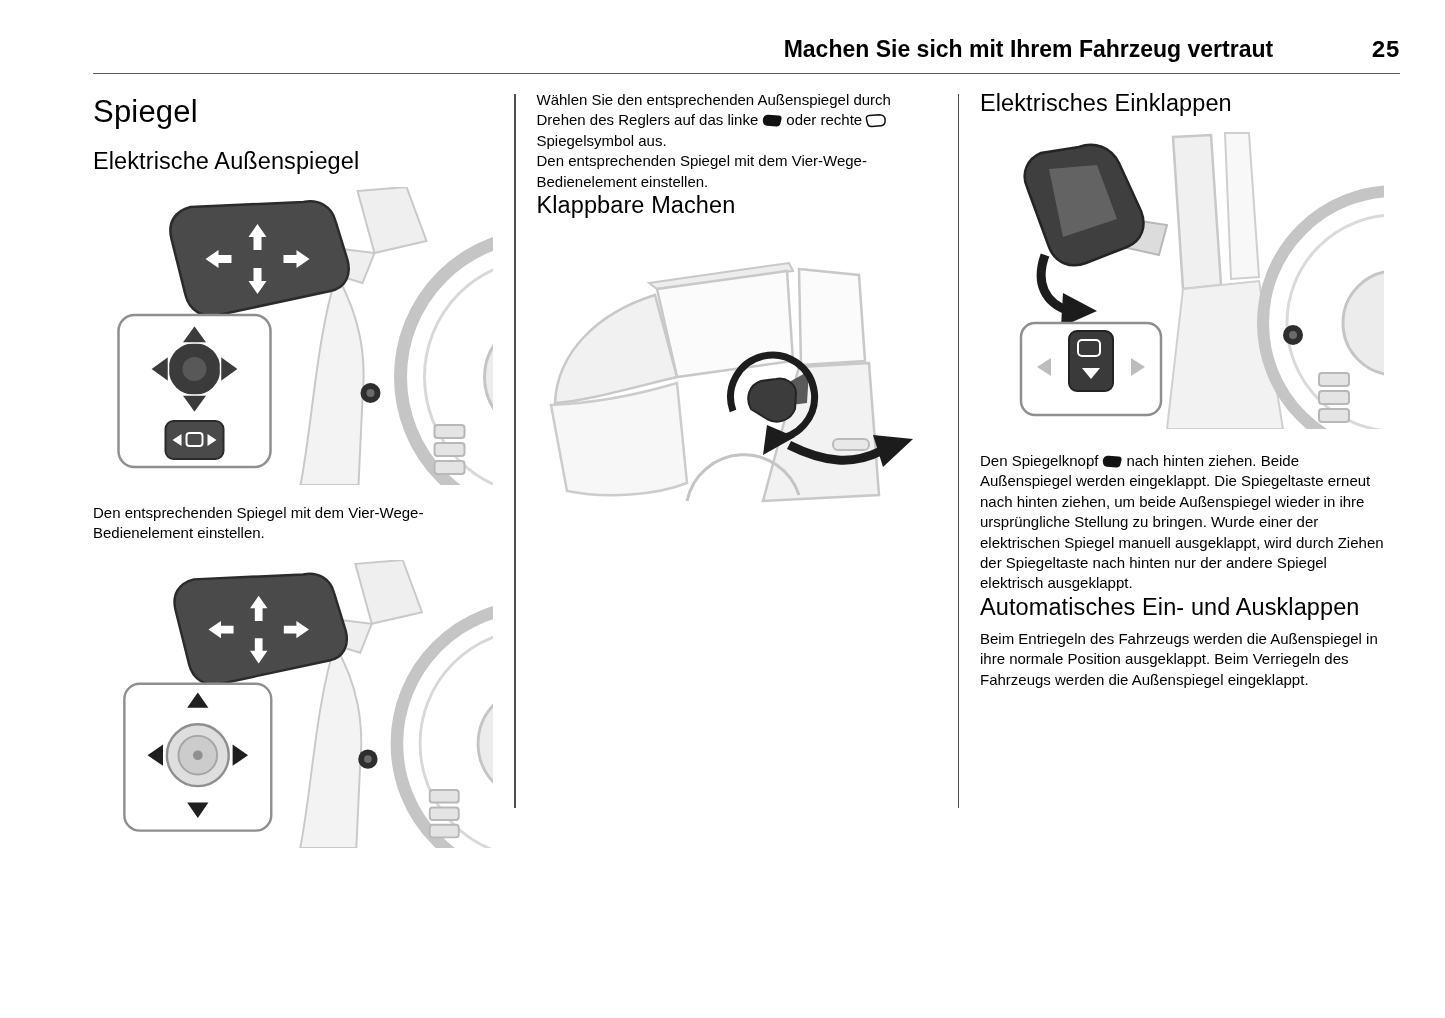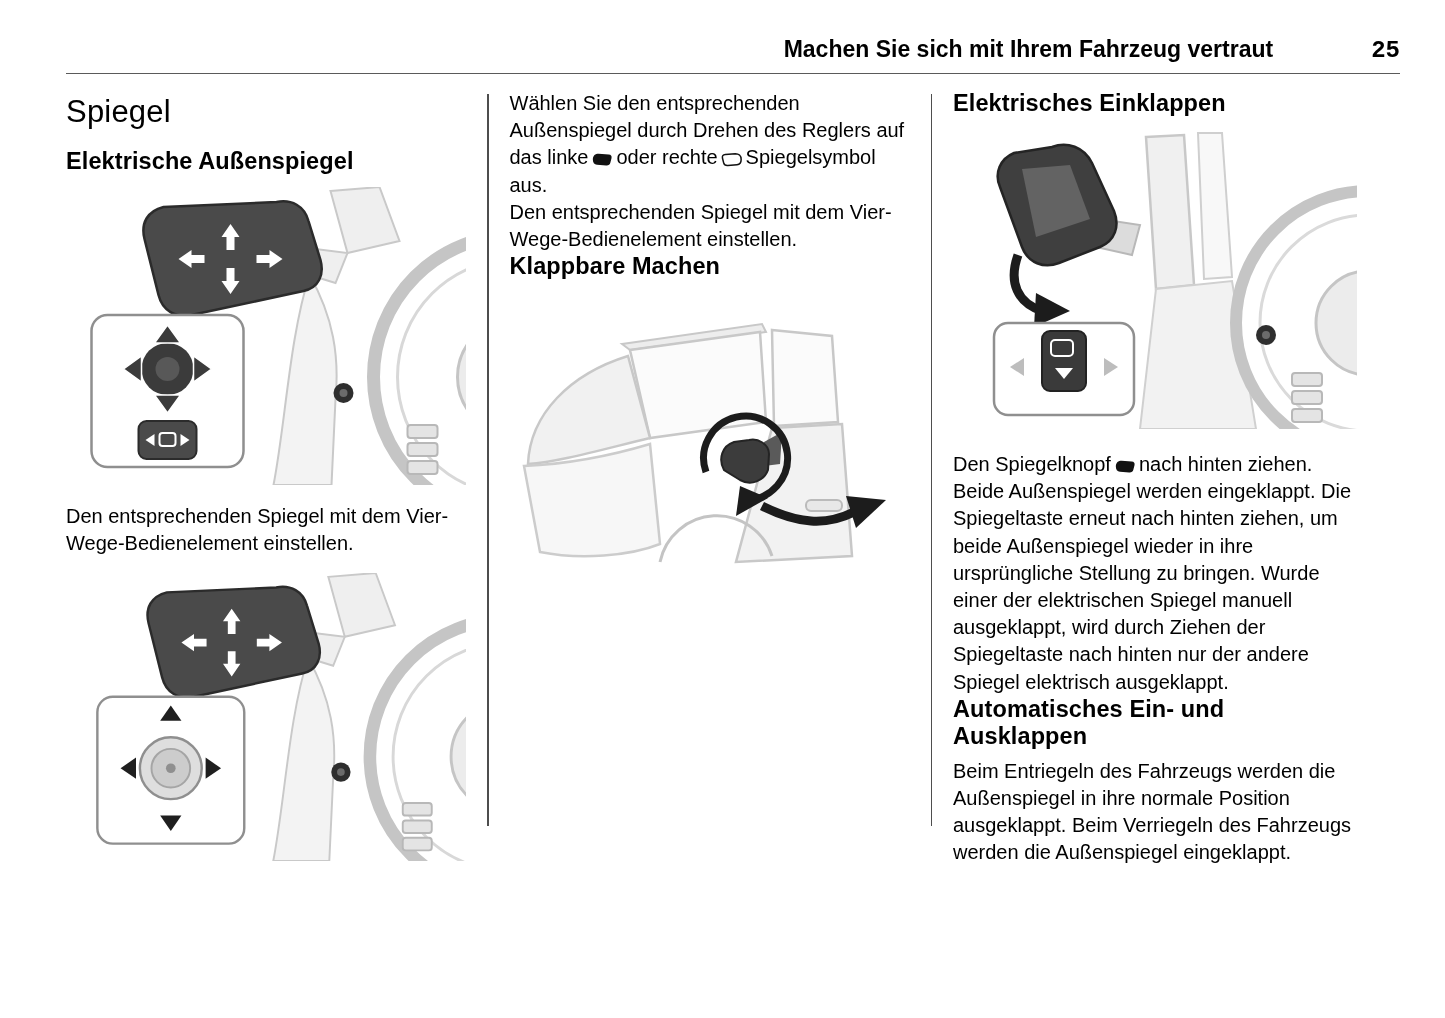--- a/index.html
+++ b/index.html
@@ -1,36 +1,36 @@
 <!DOCTYPE html>
 <html><head>
 <meta charset="utf-8">
 <style>
   html,body{margin:0;padding:0;background:#ffffff;}
   body{
     width:1445px;height:1018px;overflow:hidden;
     font-family:"Liberation Sans", sans-serif;color:#000;
     -webkit-font-smoothing:antialiased;
   }
-  .page{padding:30px 45px 0 66px;}
+  .page{padding:30px 45px 0 93px;}
   
   .header{
     display:flex;justify-content:flex-end;align-items:baseline;
     border-bottom:1.5px solid #5a5a5a;padding-bottom:9px;margin-top:6px;
   }
   .header-title{font-size:23px;font-weight:bold;}
   .header-page{font-size:24px;font-weight:bold;margin-left:98px;font-family:Liberation Mono, monospace;}
   
   .cols{display:flex;align-items:stretch;margin-top:16px;}
   .col{width:400px;flex:0 0 400px;}
   .col.last{width:404px;flex:0 0 404px;}
   .divider{width:1.5px;background:#4e4e4e;margin:4px 21px 40px 21px;}
   h1.doc-title{font-size:31px;font-weight:normal;margin:4px 0 18px 0;letter-spacing:.2px;}
-  h2.doc-h2{font-size:23.5px;font-weight:bold;margin:0 0 8px 0;letter-spacing:.1px;}
-  p.body{font-size:20px;line-height:1.36;margin:0;}
+  h2.doc-h2{font-size:23.5px;font-weight:normal;margin:0 0 8px 0;letter-spacing:.1px;}
+  p.body{font-size:15px;line-height:1.36;margin:0;}
   figure{margin:0;padding:0;}
   .fig{width:100%;display:block;}
   .fig1{height:298px;margin:12px 0 18px 0;}
   .fig2{height:288px;margin:16px 0 0 0;}
   .fig3{height:300px;margin:14px 0 30px 0;}
   .fig4{height:302px;margin:10px 0 22px 0;}
   .mirror-icon{display:inline-block;vertical-align:-3px;margin:0 3px;line-height:0;}
   .h2-gap-top{margin-top:18px;}
 </style>
 </head>

